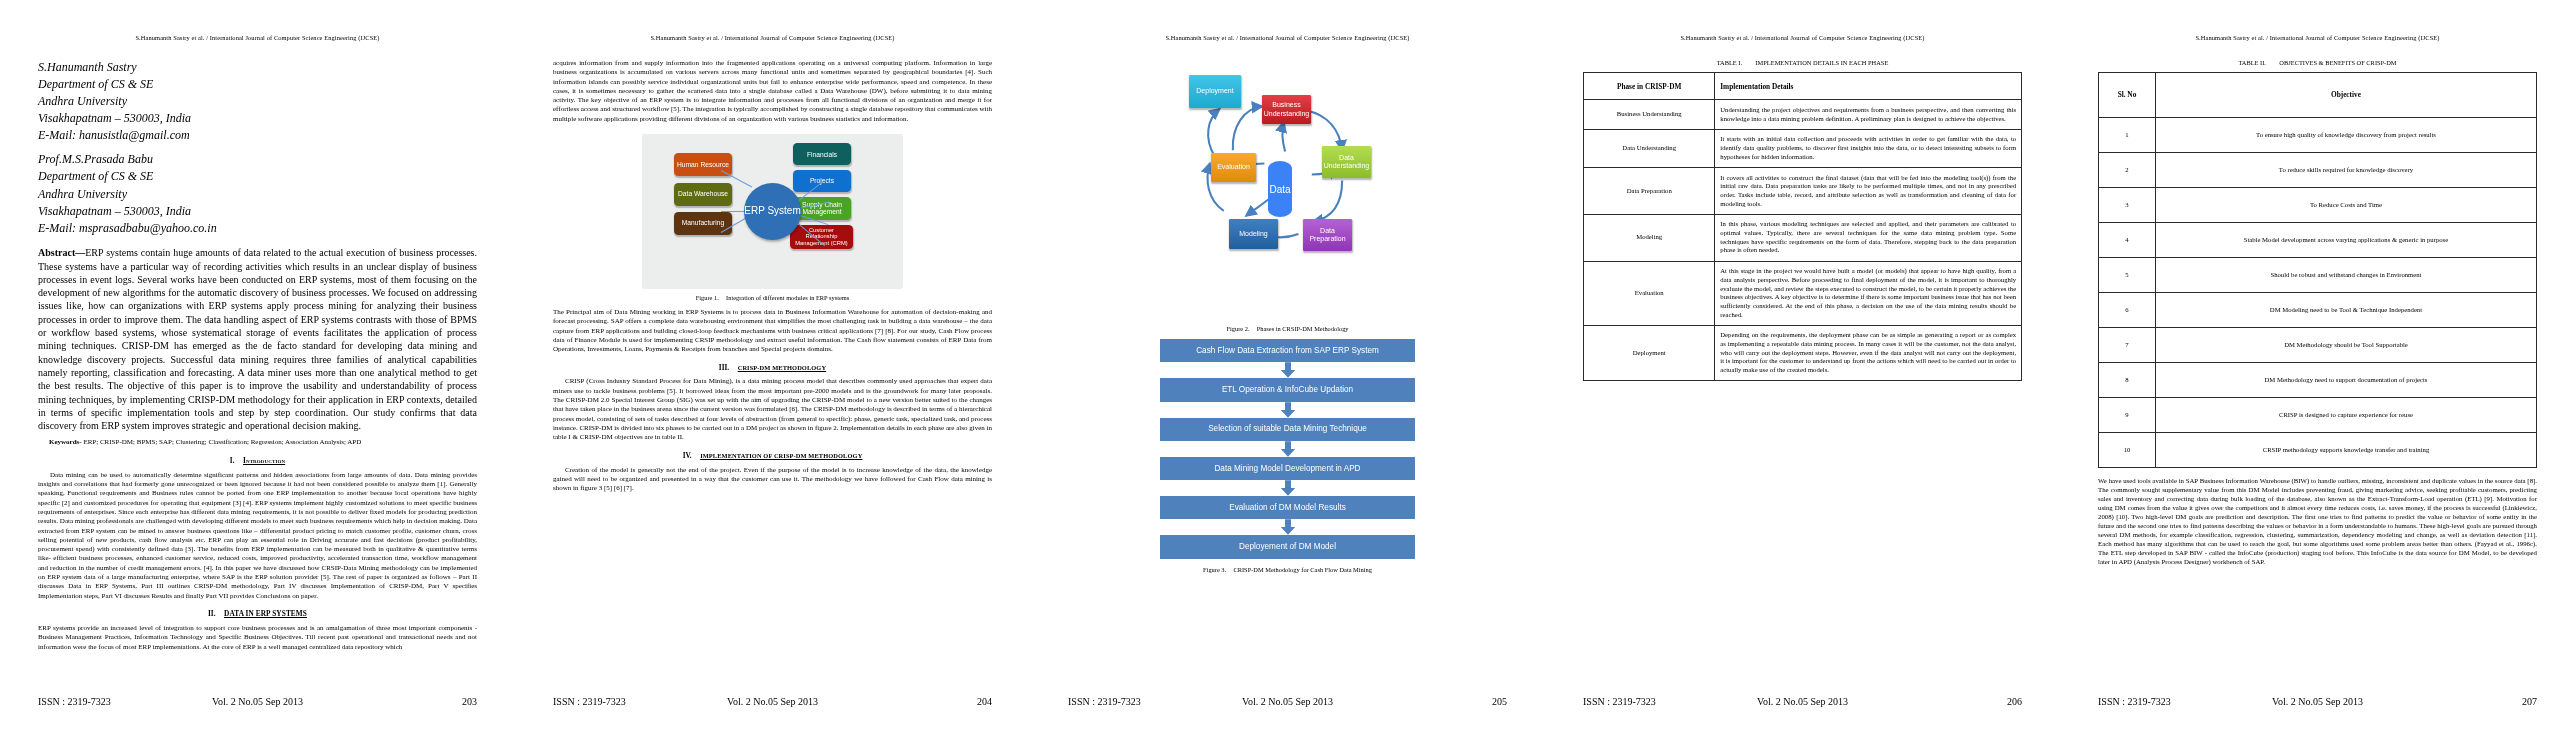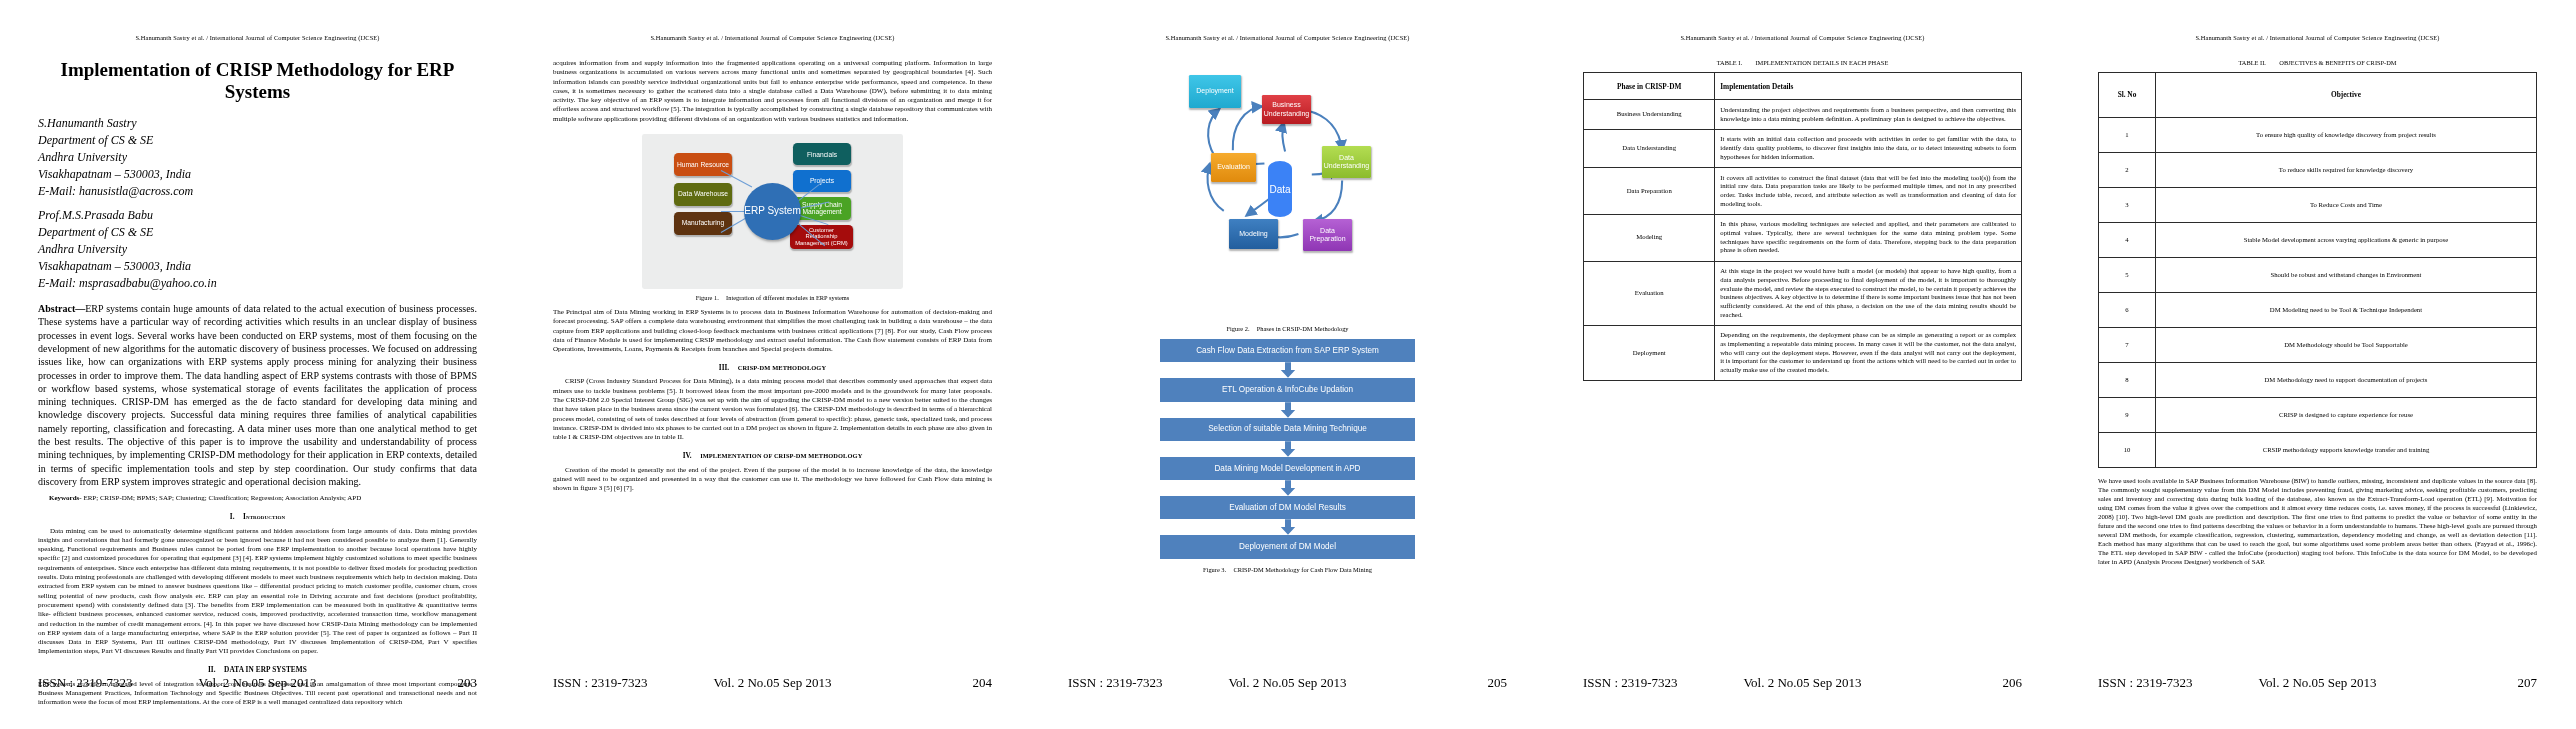--- a/index.html
+++ b/index.html
@@ -18,42 +18,42 @@
     background:#fff;
   }
   .pg-header {
     font-size: 6.4px;
     text-align: center;
     letter-spacing: 0.1px;
     margin-bottom: 18px;
     white-space: nowrap;
   }
   .pg-footer {
-    position:absolute; left:38px; right:38px; bottom:38px;
+    position:absolute; left:38px; right:38px; bottom:22px;
     display:flex; justify-content:space-between; align-items:baseline;
-    font-size: 13px;
+    font-size: 10px;
   }
   .footer-mid { position:absolute; left:50%; transform:translateX(-50%); }
 
   
   .title {
     font-size: 19px; font-weight: bold; text-align:center;
     line-height: 1.18; margin: 16px 0 11px 0;
   }
   .auth-block { text-align:left; font-size:12px; line-height:1.42; margin-bottom:7.3px;font-style:italic; }
   .abstract { font-size:10px; line-height:1.33; text-align:justify; margin-top:9.7px; }
   .abstract .lead { font-weight:bold; }
   .keywords { font-size:7px; line-height:1.33; text-align:justify; margin-top:6px; text-indent:11px; }
   .keywords b { font-weight:bold; }
   .sec-head {
     text-align:center; font-size:7.3px; margin:8.5px 0 5.5px 0;
     font-variant: small-caps;
   }
   .sec-head .num { font-weight:bold; font-variant:normal; margin-right:8.5px; }
-  .sec-head .nm { font-weight:bold; letter-spacing:0.1px; }
+  .sec-head .nm { font-weight:bold; letter-spacing:0.1px;text-decoration:underline; }
   .para { font-size:7px; line-height:1.33; text-align:justify; margin:0 0 4.9px 0; }
   .para.indent { text-indent:12px; }
 
   
   .figcap { text-align:center; font-size:6.4px; margin:4.9px 0 7.3px 0; }
   .figcap .fnum { margin-right:7.3px; }
 
   .erp-fig {
     background:#eceded; border-radius:2.4px; margin:9.7px auto 0 auto;
     width: 261px; height: 155px; position:relative;
@@ -116,28 +116,27 @@
   .after-tbl { font-size:6.8px; line-height:1.33; text-align:justify; margin-top:8px; }
 </style>
 </head>
 <body>
 
 <div class="spread">
 
   <div class="page">
     <div class="pg-header">S.Hanumanth Sastry et al. / International Journal of Computer Science Engineering (IJCSE)</div>
 
-    <div class="title">Implementation of CRISP Methodology for ERP Systems</div>
 
     <div class="auth-block">
       <div>S.Hanumanth Sastry</div>
       <div>Department of CS &amp; SE</div>
       <div>Andhra University</div>
       <div>Visakhapatnam – 530003, India</div>
-      <div>E-Mail: hanusistla@across.com</div>
+      <div>E-Mail: hanusistla@gmail.com</div>
     </div>
 
     <div class="auth-block">
       <div>Prof.M.S.Prasada Babu</div>
       <div>Department of CS &amp; SE</div>
       <div>Andhra University</div>
       <div>Visakhapatnam – 530003, India</div>
       <div>E-Mail: msprasadbabu@yahoo.co.in</div>
     </div>
 

